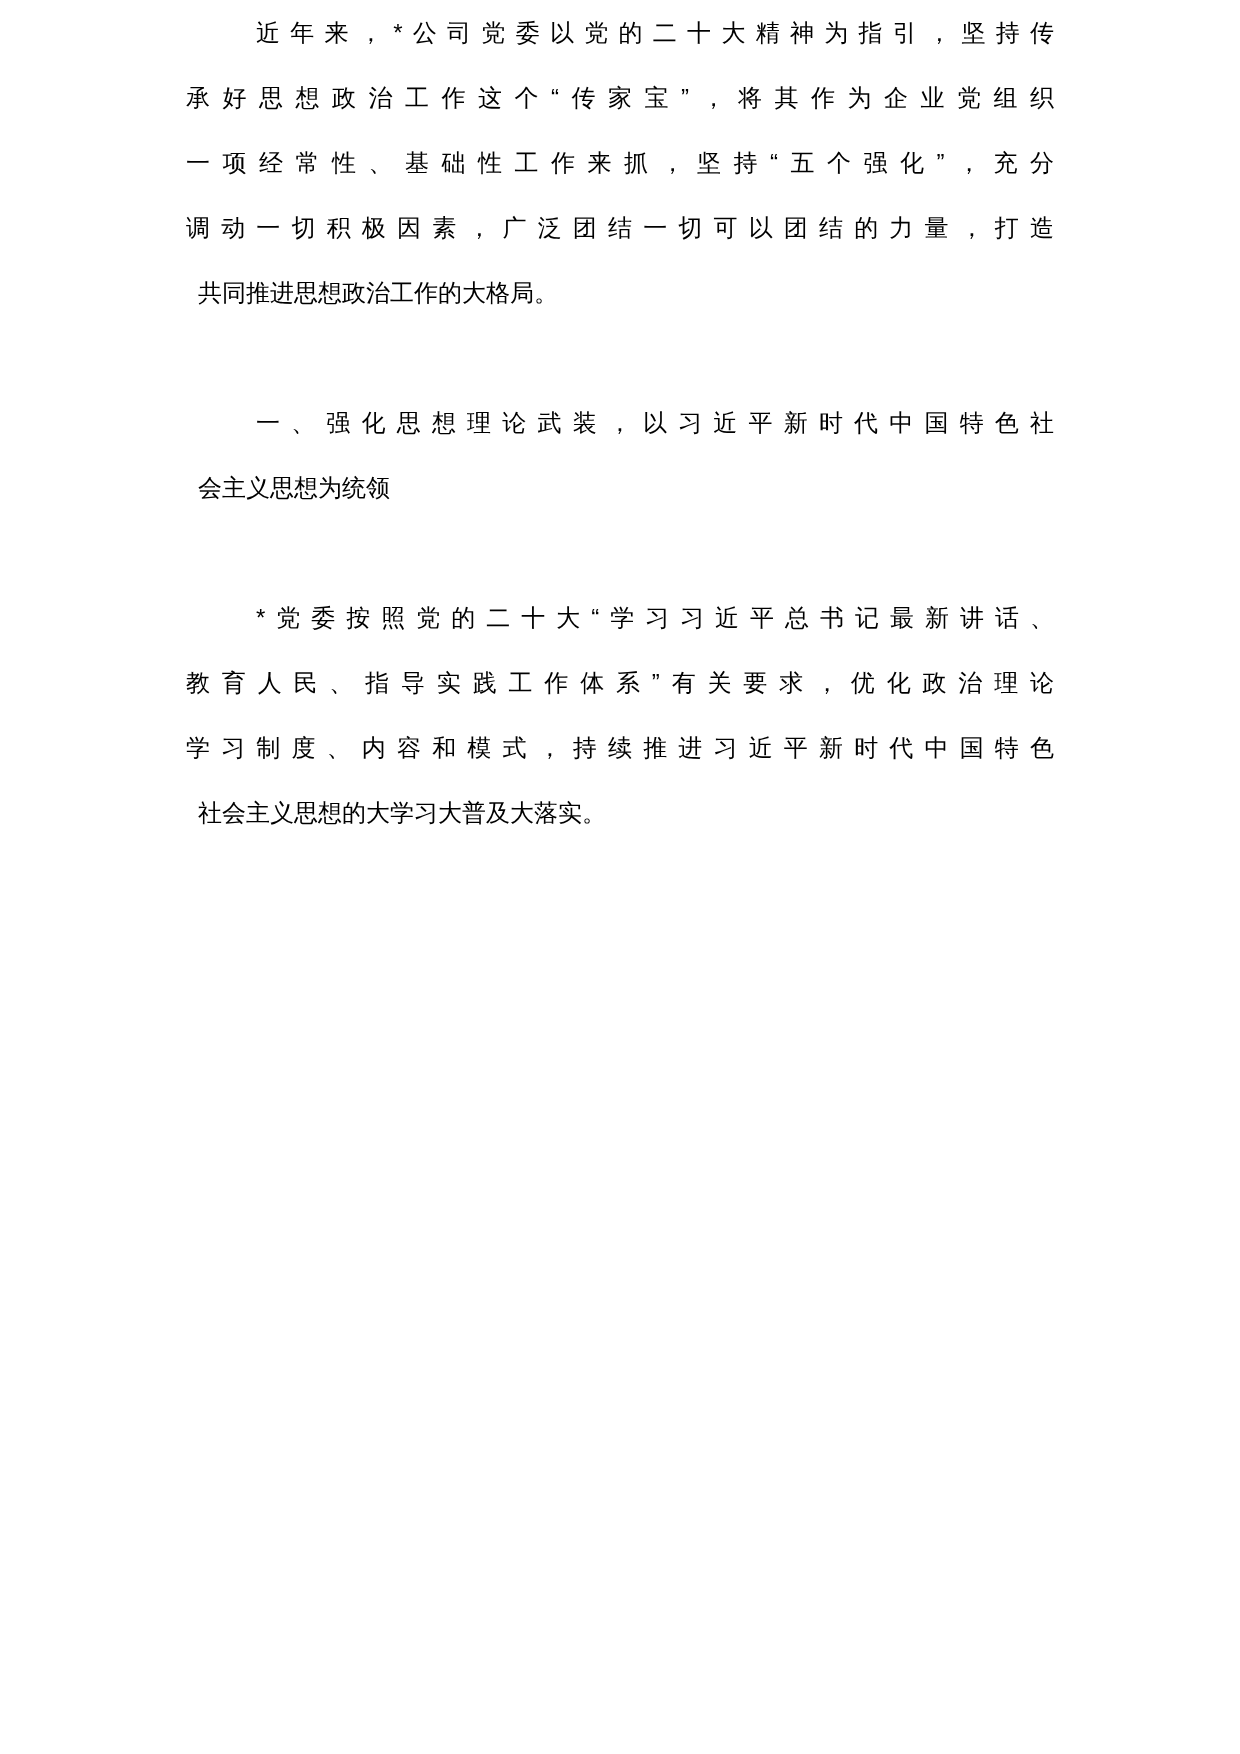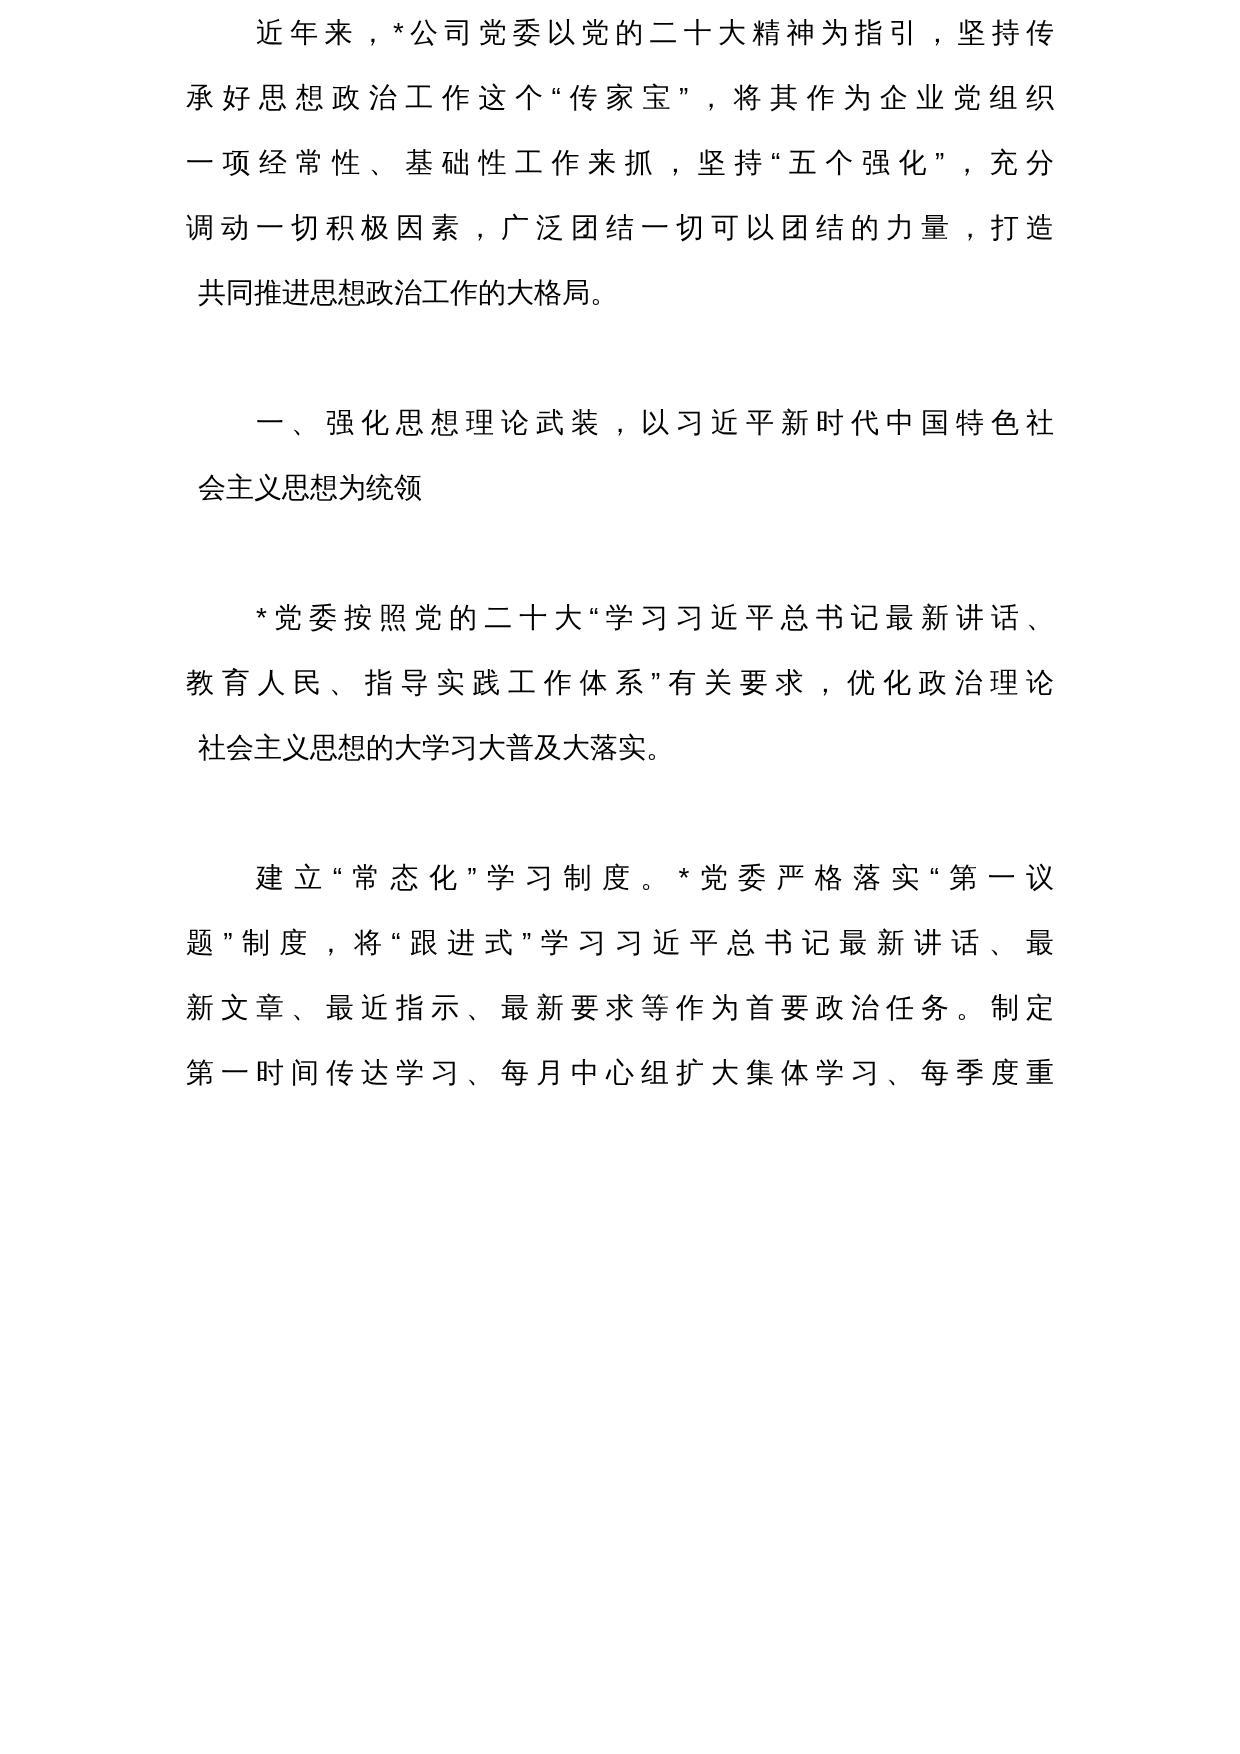--- a/index.html
+++ b/index.html
@@ -29,21 +29,21 @@
     margin: 0 186px;
     width: 868px;
   }
   .para {
     margin: 0 0 65px 0;
   }
   .para:last-child {
     margin-bottom: 0;
   }
   .tline {
-    font-size: 28px;
+    font-size: 24px;
     line-height: 65px;
     color: #000000;
     text-align: justify;
     text-align-last: justify;
     white-space: normal;
   }
   .tline.tlast {
     text-align-last: left;
     margin-left: 12px;
   }
@@ -63,22 +63,17 @@
         <div class="tline">调动一切积极因素，广泛团结一切可以团结的力量，打造</div>
         <div class="tline tlast">共同推进思想政治工作的大格局。</div>
       </div>
       <div class="para">
         <div class="tline tfirst">一、强化思想理论武装，以习近平新时代中国特色社</div>
         <div class="tline tlast">会主义思想为统领</div>
       </div>
       <div class="para">
         <div class="tline tfirst">*党委按照党的二十大“学习习近平总书记最新讲话、</div>
         <div class="tline">教育人民、指导实践工作体系”有关要求，优化政治理论</div>
+        <div class="tline">学习制度、内容和模式，持续推进习近平新时代中国特色</div>
         <div class="tline tlast">社会主义思想的大学习大普及大落实。</div>
-      </div>
-      <div class="para">
-        <div class="tline tfirst">建立“常态化”学习制度。*党委严格落实“第一议</div>
-        <div class="tline">题”制度，将“跟进式”学习习近平总书记最新讲话、最</div>
-        <div class="tline">新文章、最近指示、最新要求等作为首要政治任务。制定</div>
-        <div class="tline">第一时间传达学习、每月中心组扩大集体学习、每季度重</div>
       </div>
     </div>
 </div>
 
 </body></html>

